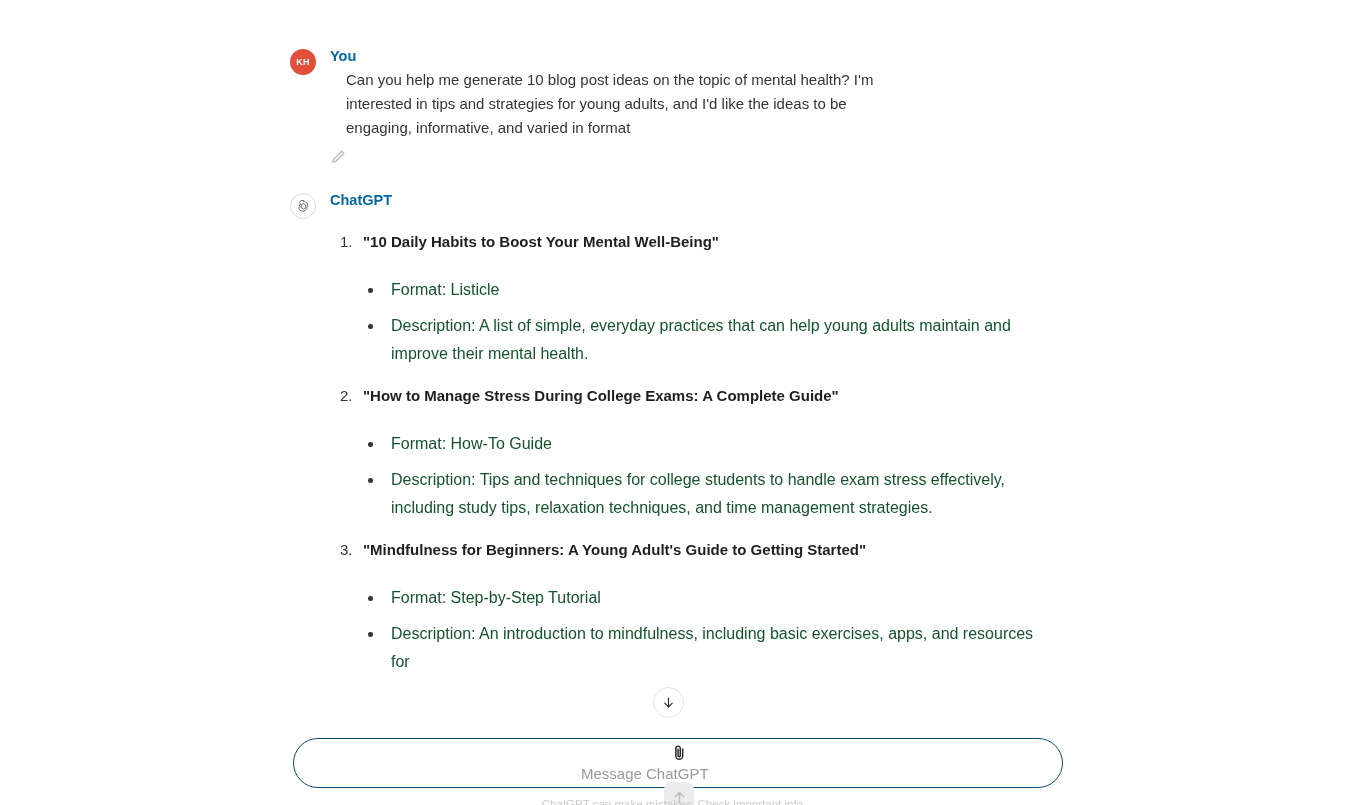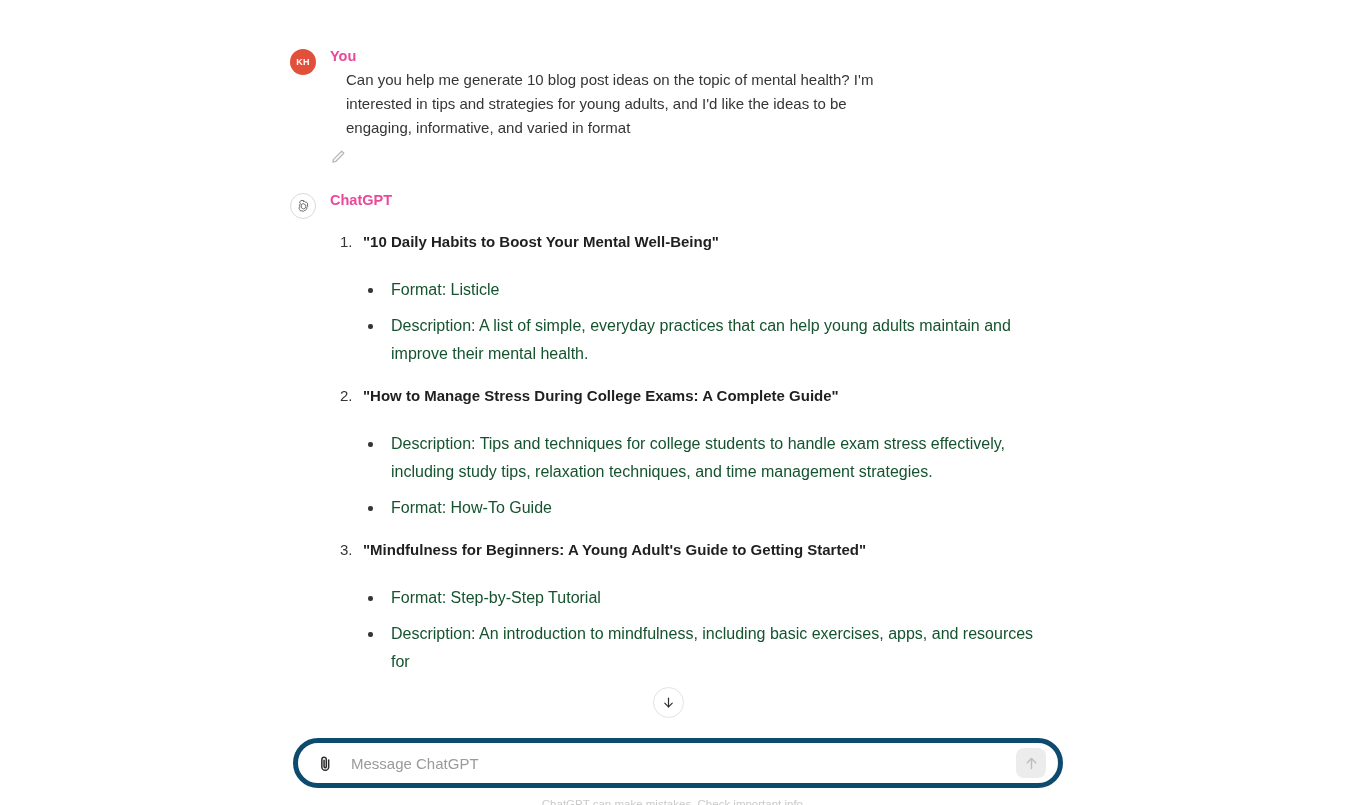--- a/index.html
+++ b/index.html
@@ -75,21 +75,21 @@
     background: #ffffff;
     display: flex;
     align-items: center;
     justify-content: center;
   }
   .avatar-gpt svg { display: block; }
 
   .author {
     font-size: 14.5px;
     font-weight: 700;
-    color: #ec4899;
+    color: #0369a1;
     line-height: 20px;
     margin-bottom: 2px;
   }
 
   .body-text {
     font-size: 15px;
     line-height: 24px;
     color: #353535;
   }
   .body-text p { margin: 0; }
@@ -191,26 +191,27 @@
     background: #ffffff;
     z-index: 10;
   }
 
   .composer {
     position: absolute;
     left: 293px;
     top: 5px;
     width: 770px;
     height: 50px;
-    border: 5px solid #0c4a6e;
+    border: 1px solid #0c4a6e;
     border-radius: 25px;
     background: #ffffff;
     display: flex;
     align-items: center;
     padding: 0 12px 0 14px;
+    flex-direction: column;
   }
 
   .attach-btn {
     width: 26px;
     height: 26px;
     display: flex;
     align-items: center;
     justify-content: center;
     cursor: pointer;
     flex: 0 0 auto;
@@ -305,22 +306,22 @@
               <div class="idea-title">"10 Daily Habits to Boost Your Mental Well-Being"</div>
               <ul class="detail-list">
                 <li>Format: Listicle</li>
                 <li>Description: A list of simple, everyday practices that can help young adults maintain and improve their mental health.</li>
               </ul>
             </li>
 
             <li>
               <div class="idea-title">"How to Manage Stress During College Exams: A Complete Guide"</div>
               <ul class="detail-list">
+                <li>Format: How-To Guide</li>
                 <li>Description: Tips and techniques for college students to handle exam stress effectively, including study tips, relaxation techniques, and time management strategies.</li>
-                <li>Format: How-To Guide</li>
               </ul>
             </li>
 
             <li>
               <div class="idea-title">"Mindfulness for Beginners: A Young Adult's Guide to Getting Started"</div>
               <ul class="detail-list">
                 <li>Format: Step-by-Step Tutorial</li>
                 <li>Description: An introduction to mindfulness, including basic exercises, apps, and resources for</li>
               </ul>
             </li>

